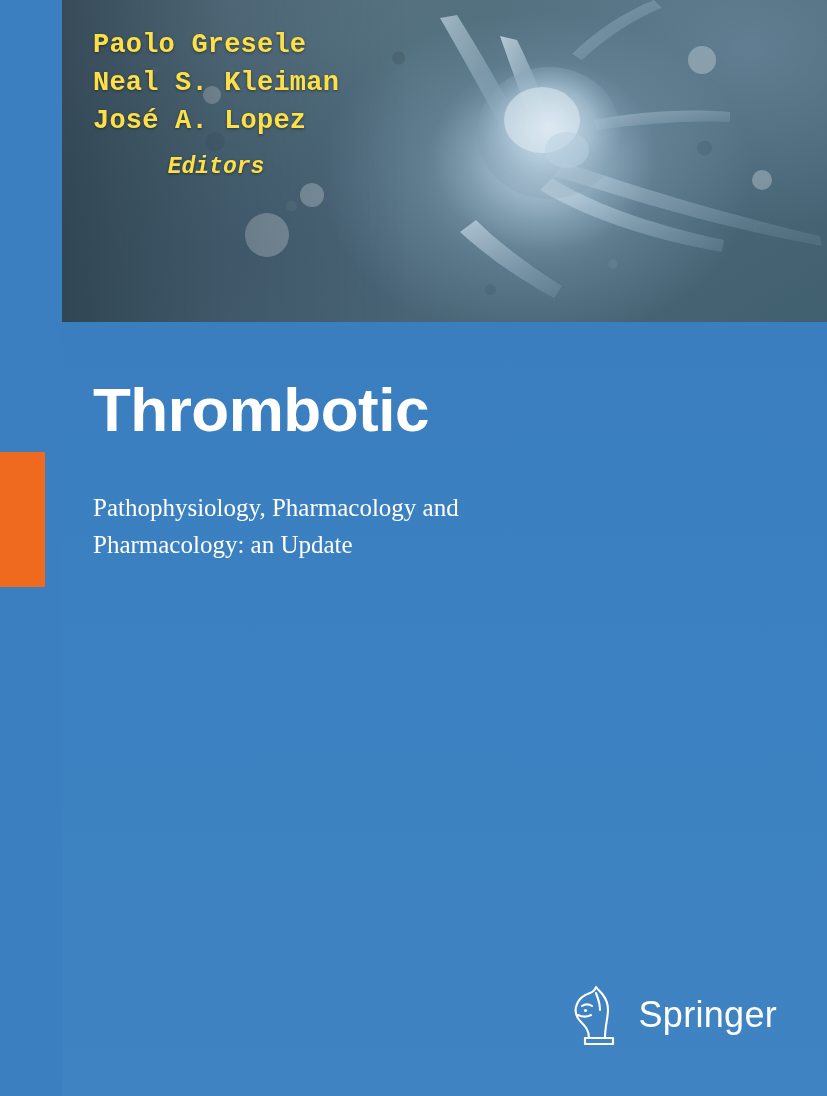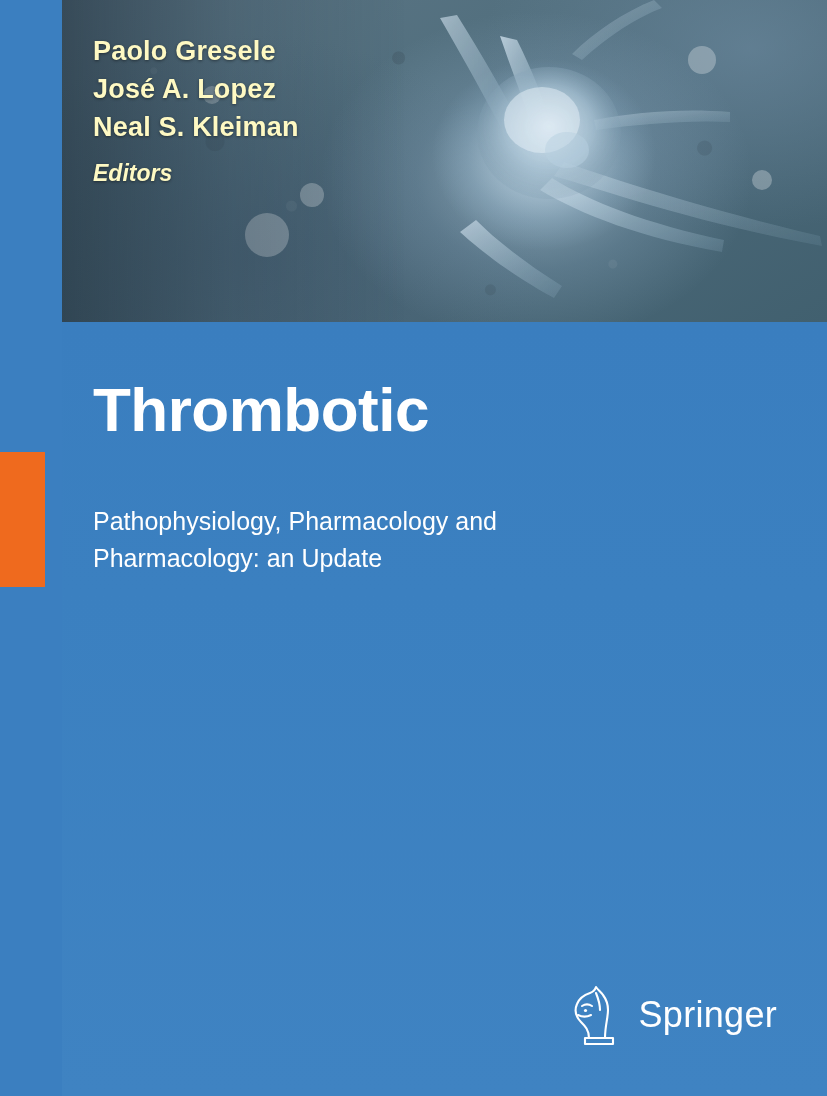--- a/index.html
+++ b/index.html
@@ -79,37 +79,39 @@
   }
   .photo-shade {
     position: absolute;
     inset: 0;
     background: linear-gradient(90deg, rgba(25,40,52,0.55) 0%, rgba(25,40,52,0.18) 22%, rgba(25,40,52,0) 45%);
   }
   
   .authors {
     position: absolute;
     left: 93px;
-    top: 32px;
+    top: 26px;
     z-index: 6;
-    color: #fef9c3;
+    color: #fde047;
+    font-family: Liberation Mono, monospace;
   }
   .author-line {
     font-size: 27px;
     font-weight: bold;
     line-height: 38px;
     letter-spacing: 0.2px;
     text-shadow: 0 1px 3px rgba(0,0,0,0.45);
   }
   .editors-label {
     margin-top: 14px;
     font-size: 23px;
     font-weight: bold;
     font-style: italic;
     text-shadow: 0 1px 3px rgba(0,0,0,0.45);
+    text-align: center;
   }
   
   .body-area {
     position: absolute;
     left: 62px;
     top: 322px;
     width: 765px;
     height: 774px;
     background: linear-gradient(180deg, #3a7ebf 0%, #3b80c0 35%, #3f83c2 100%);
     z-index: 2;
@@ -123,22 +125,23 @@
     color: #ffffff;
   }
   .title-line {
     font-size: 62px;
     font-weight: bold;
     line-height: 103px;
     letter-spacing: -0.5px;
     white-space: nowrap;
   }
   .subtitle {
-    margin-top: 42px;
+    margin-top: 28px;
     width: 520px;
+    font-family: Liberation Serif, serif;
   }
   .subtitle-line {
     font-size: 25px;
     line-height: 37px;
     font-weight: normal;
     color: #ffffff;
   }
   
   .springer {
     position: absolute;
@@ -202,22 +205,22 @@
       </g>
     </svg>
     <div class="photo-shade"></div>
   </div>
 
   <div class="left-band"></div>
   <div class="left-band-orange"></div>
 
   <div class="authors">
     <div class="author-line">Paolo Gresele</div>
+    <div class="author-line">Neal S. Kleiman</div>
     <div class="author-line">José A. Lopez</div>
-    <div class="author-line">Neal S. Kleiman</div>
     <div class="editors-label">Editors</div>
   </div>
 
   <div class="title-block">
     <div class="title-line">Thrombotic</div>
     <div class="subtitle">
       <div class="subtitle-line">Pathophysiology, Pharmacology and</div>
       <div class="subtitle-line">Pharmacology: an Update</div>
     </div>
   </div>

